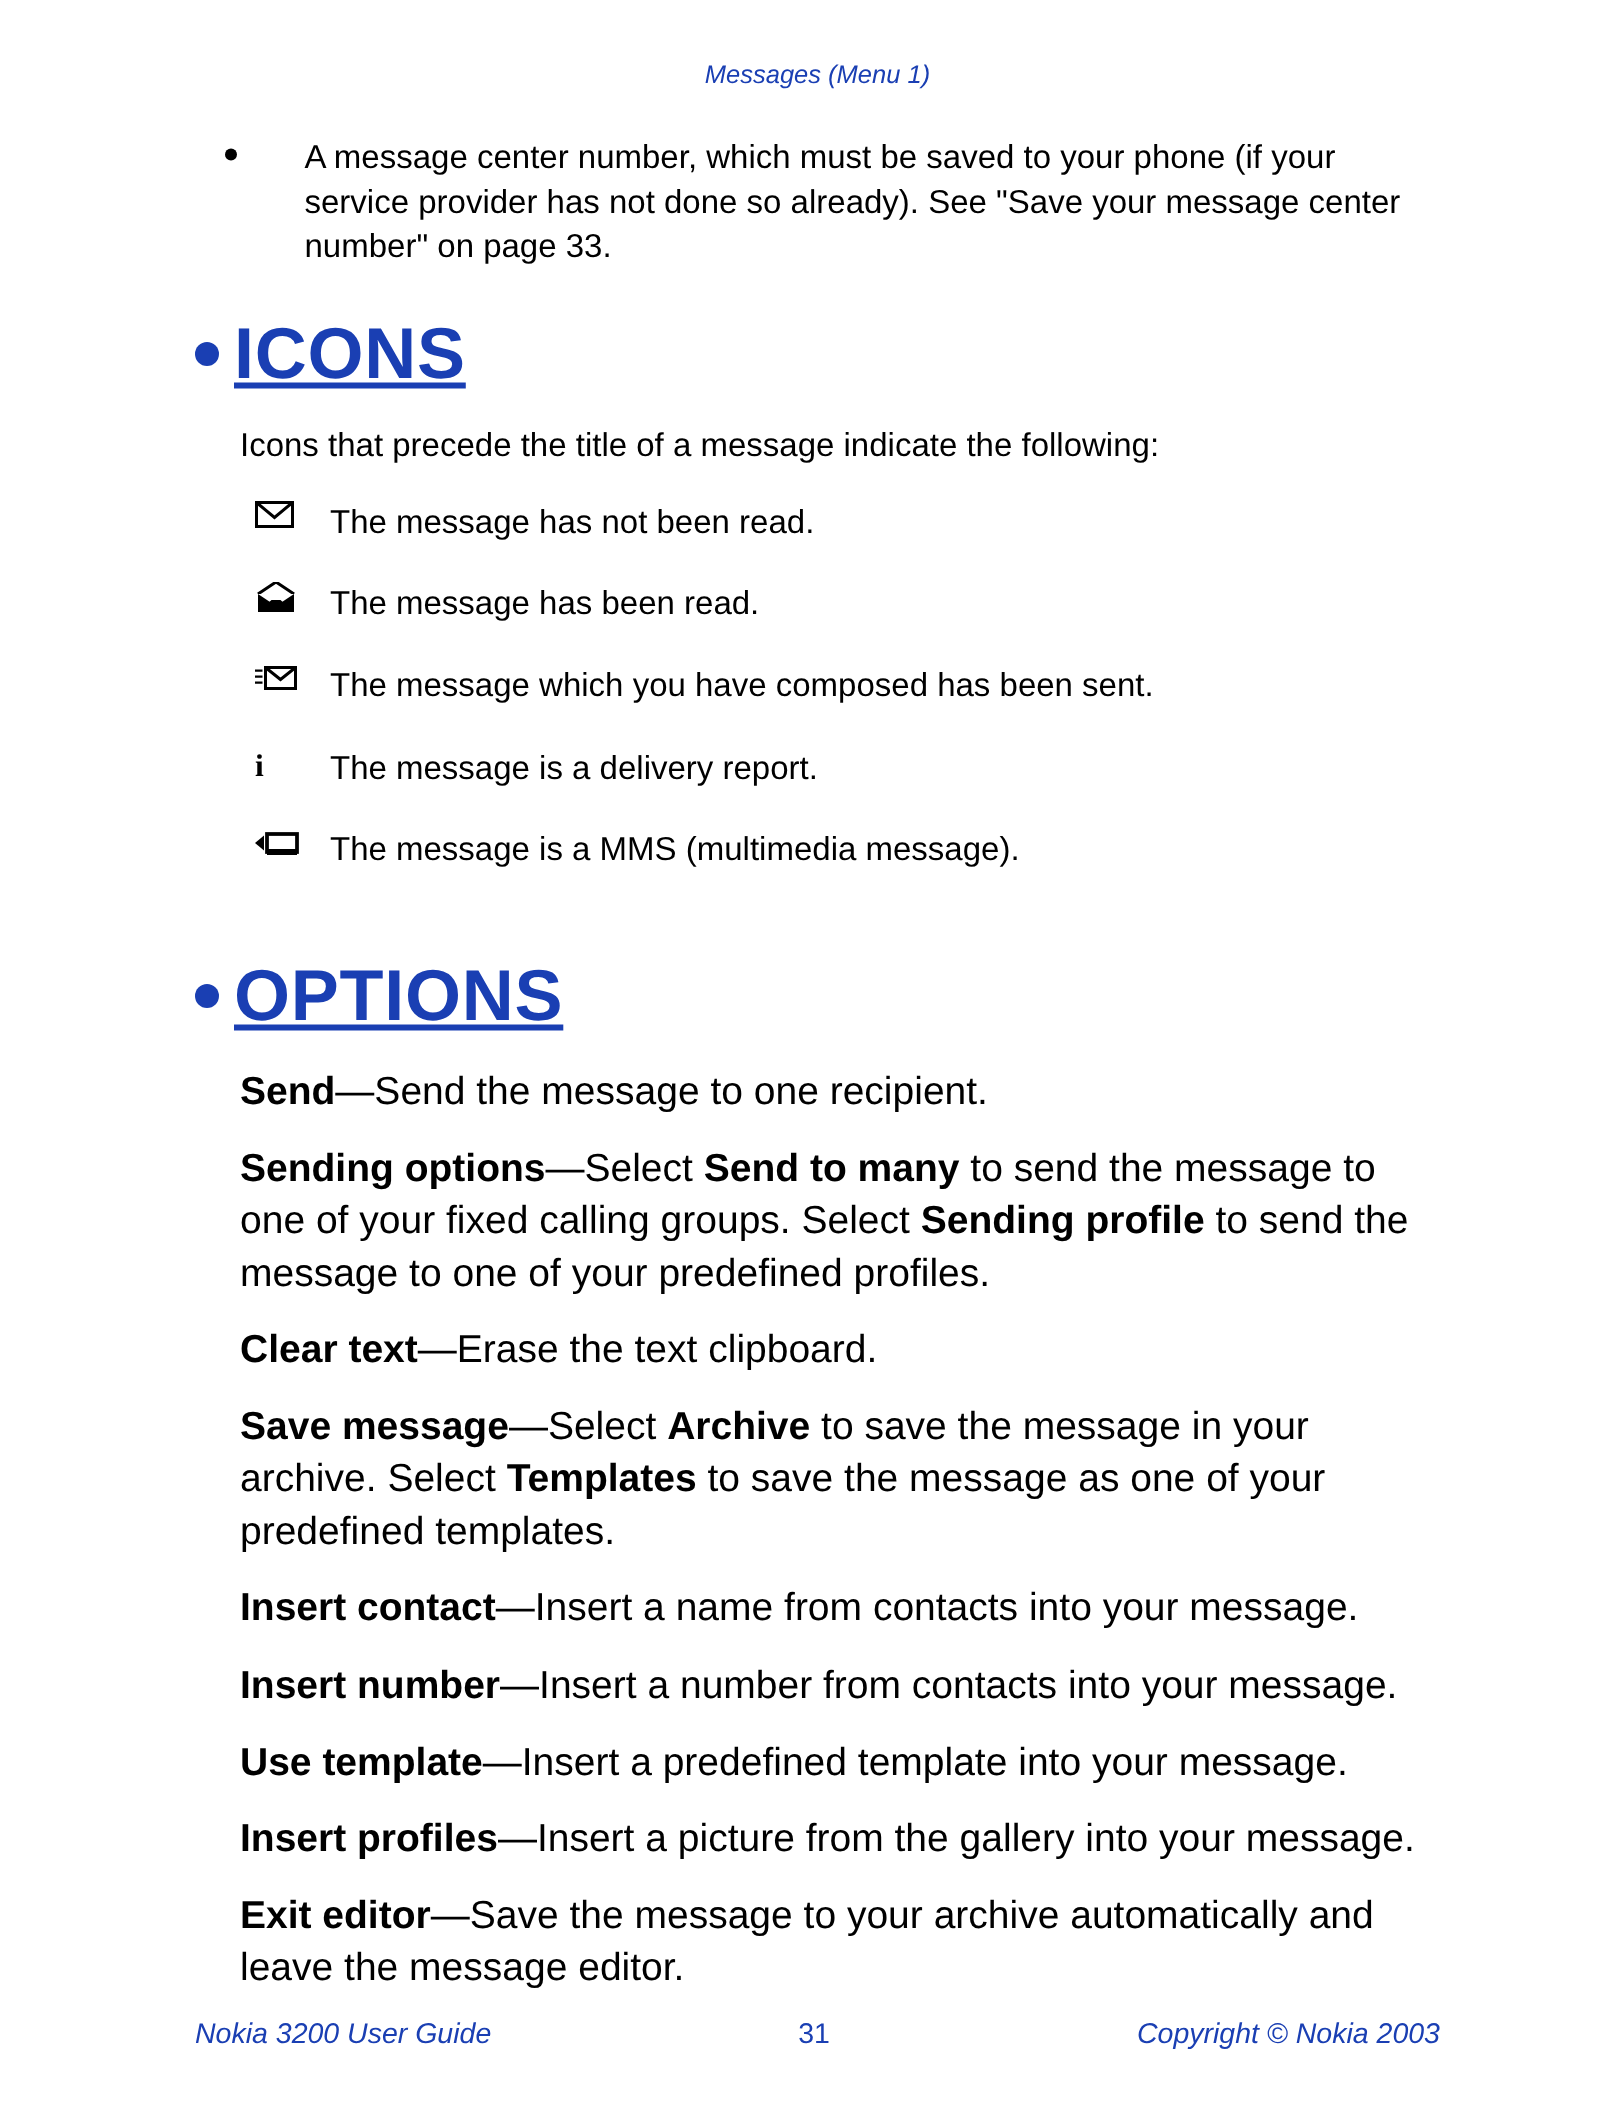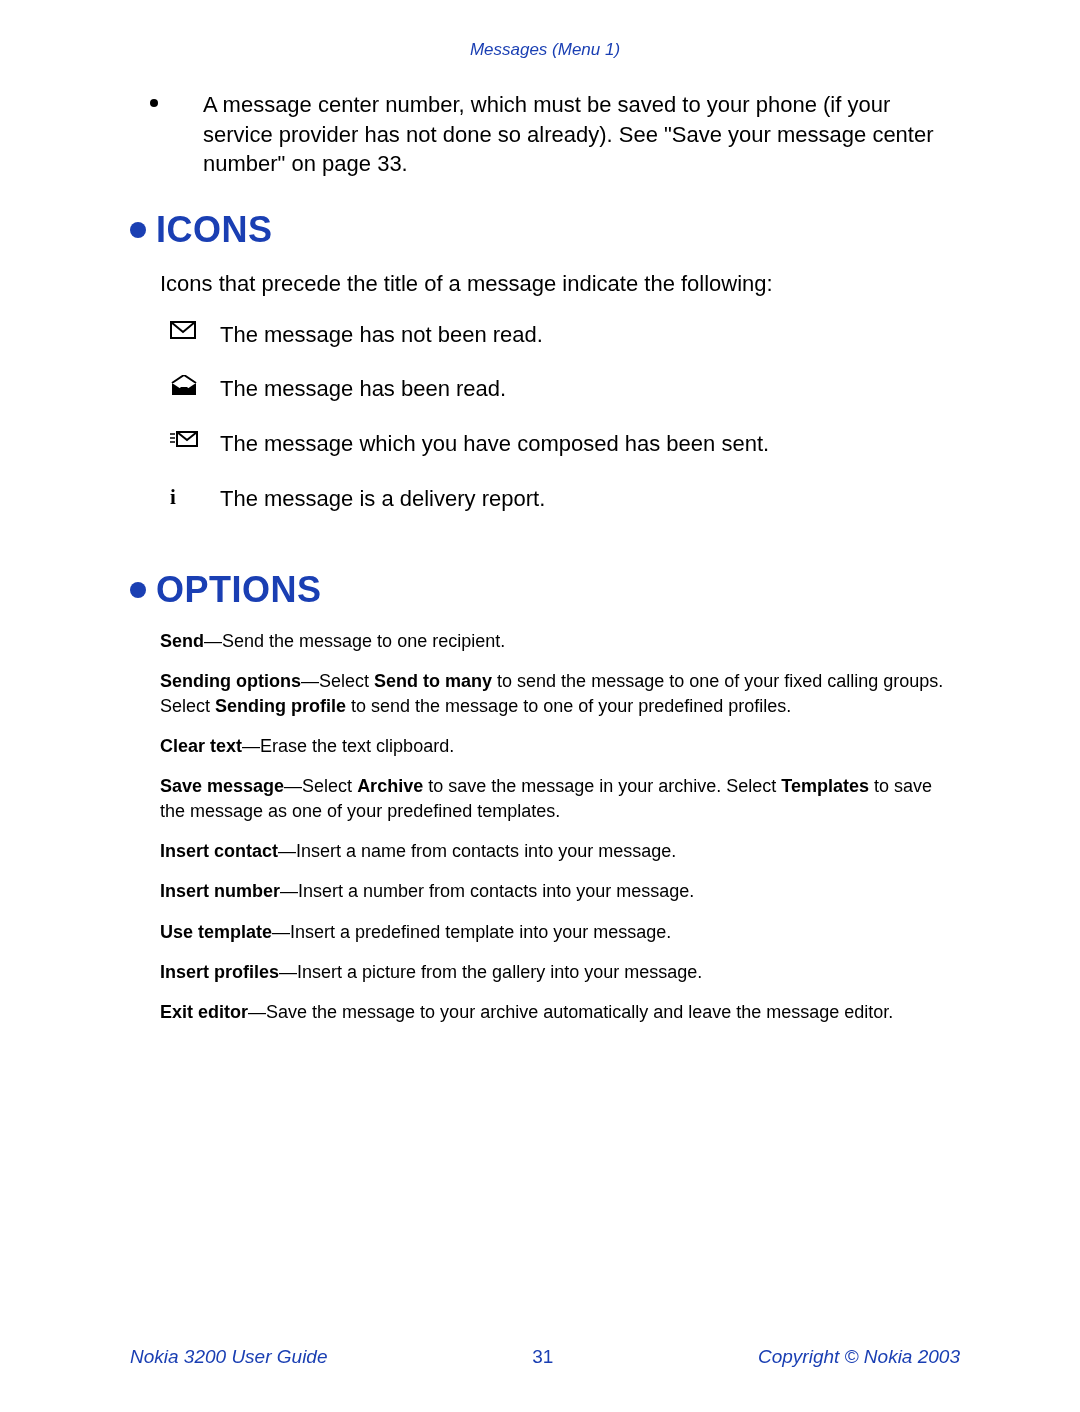--- a/index.html
+++ b/index.html
@@ -35,24 +35,25 @@
     margin-top: 9px;
     margin-right: 45px;
     flex: none;
   }
   .body-text {
     font-size: 22px;
     line-height: 1.35;
   }
   h2.section {
     color: #1a3fb3;
-    font-size: 36px;
+    font-size: 48px;
     font-weight: 700;
     letter-spacing: 0.5px;
     margin: 30px 0 18px 0;
+    text-decoration: underline;
   }
   h2.section .bigdot {
     display: inline-block;
     width: 16px;
     height: 16px;
     background: #1a3fb3;
     border-radius: 50%;
     margin-right: 10px;
     vertical-align: middle;
     position: relative;
@@ -77,21 +78,21 @@
     text-align: left;
   }
   .icon-cell svg {
     display: block;
   }
   .icon-label {
     font-size: 22px;
     line-height: 1.3;
   }
   .opt-para {
-    font-size: 18px;
+    font-size: 26px;
     line-height: 1.35;
     margin: 0 0 16px 30px;
   }
   .footer {
     position: absolute;
     bottom: 44px;
     left: 130px;
     right: 120px;
     display: flex;
     justify-content: space-between;
@@ -165,20 +166,30 @@
       <div class="icon-label">The message which you have composed has been sent.</div>
     </div>
 
     <div class="icon-row">
       <div class="icon-cell">
         <span class="info-i">i</span>
       </div>
       <div class="icon-label">The message is a delivery report.</div>
     </div>
 
+    <div class="icon-row">
+      <div class="icon-cell">
+        <svg width="30" height="20" viewBox="0 0 30 20">
+            <polygon points="0,10 6,5 6,15" fill="#000"></polygon>
+            <rect x="8" y="4" width="20" height="12" fill="none" stroke="#000" stroke-width="2.5"></rect>
+            <line x1="8" y1="16" x2="28" y2="16" stroke="#000" stroke-width="4"></line>
+          </svg>
+      </div>
+      <div class="icon-label">The message is a MMS (multimedia message).</div>
+    </div>
 
   </div>
 
   <h2 class="section" style="margin-top:56px">
     <span class="bigdot"></span><span>OPTIONS</span>
   </h2>
 
 
   <div id="options-list">
       <div class="opt-para"><b>Send</b>—Send the message to one recipient.</div>

